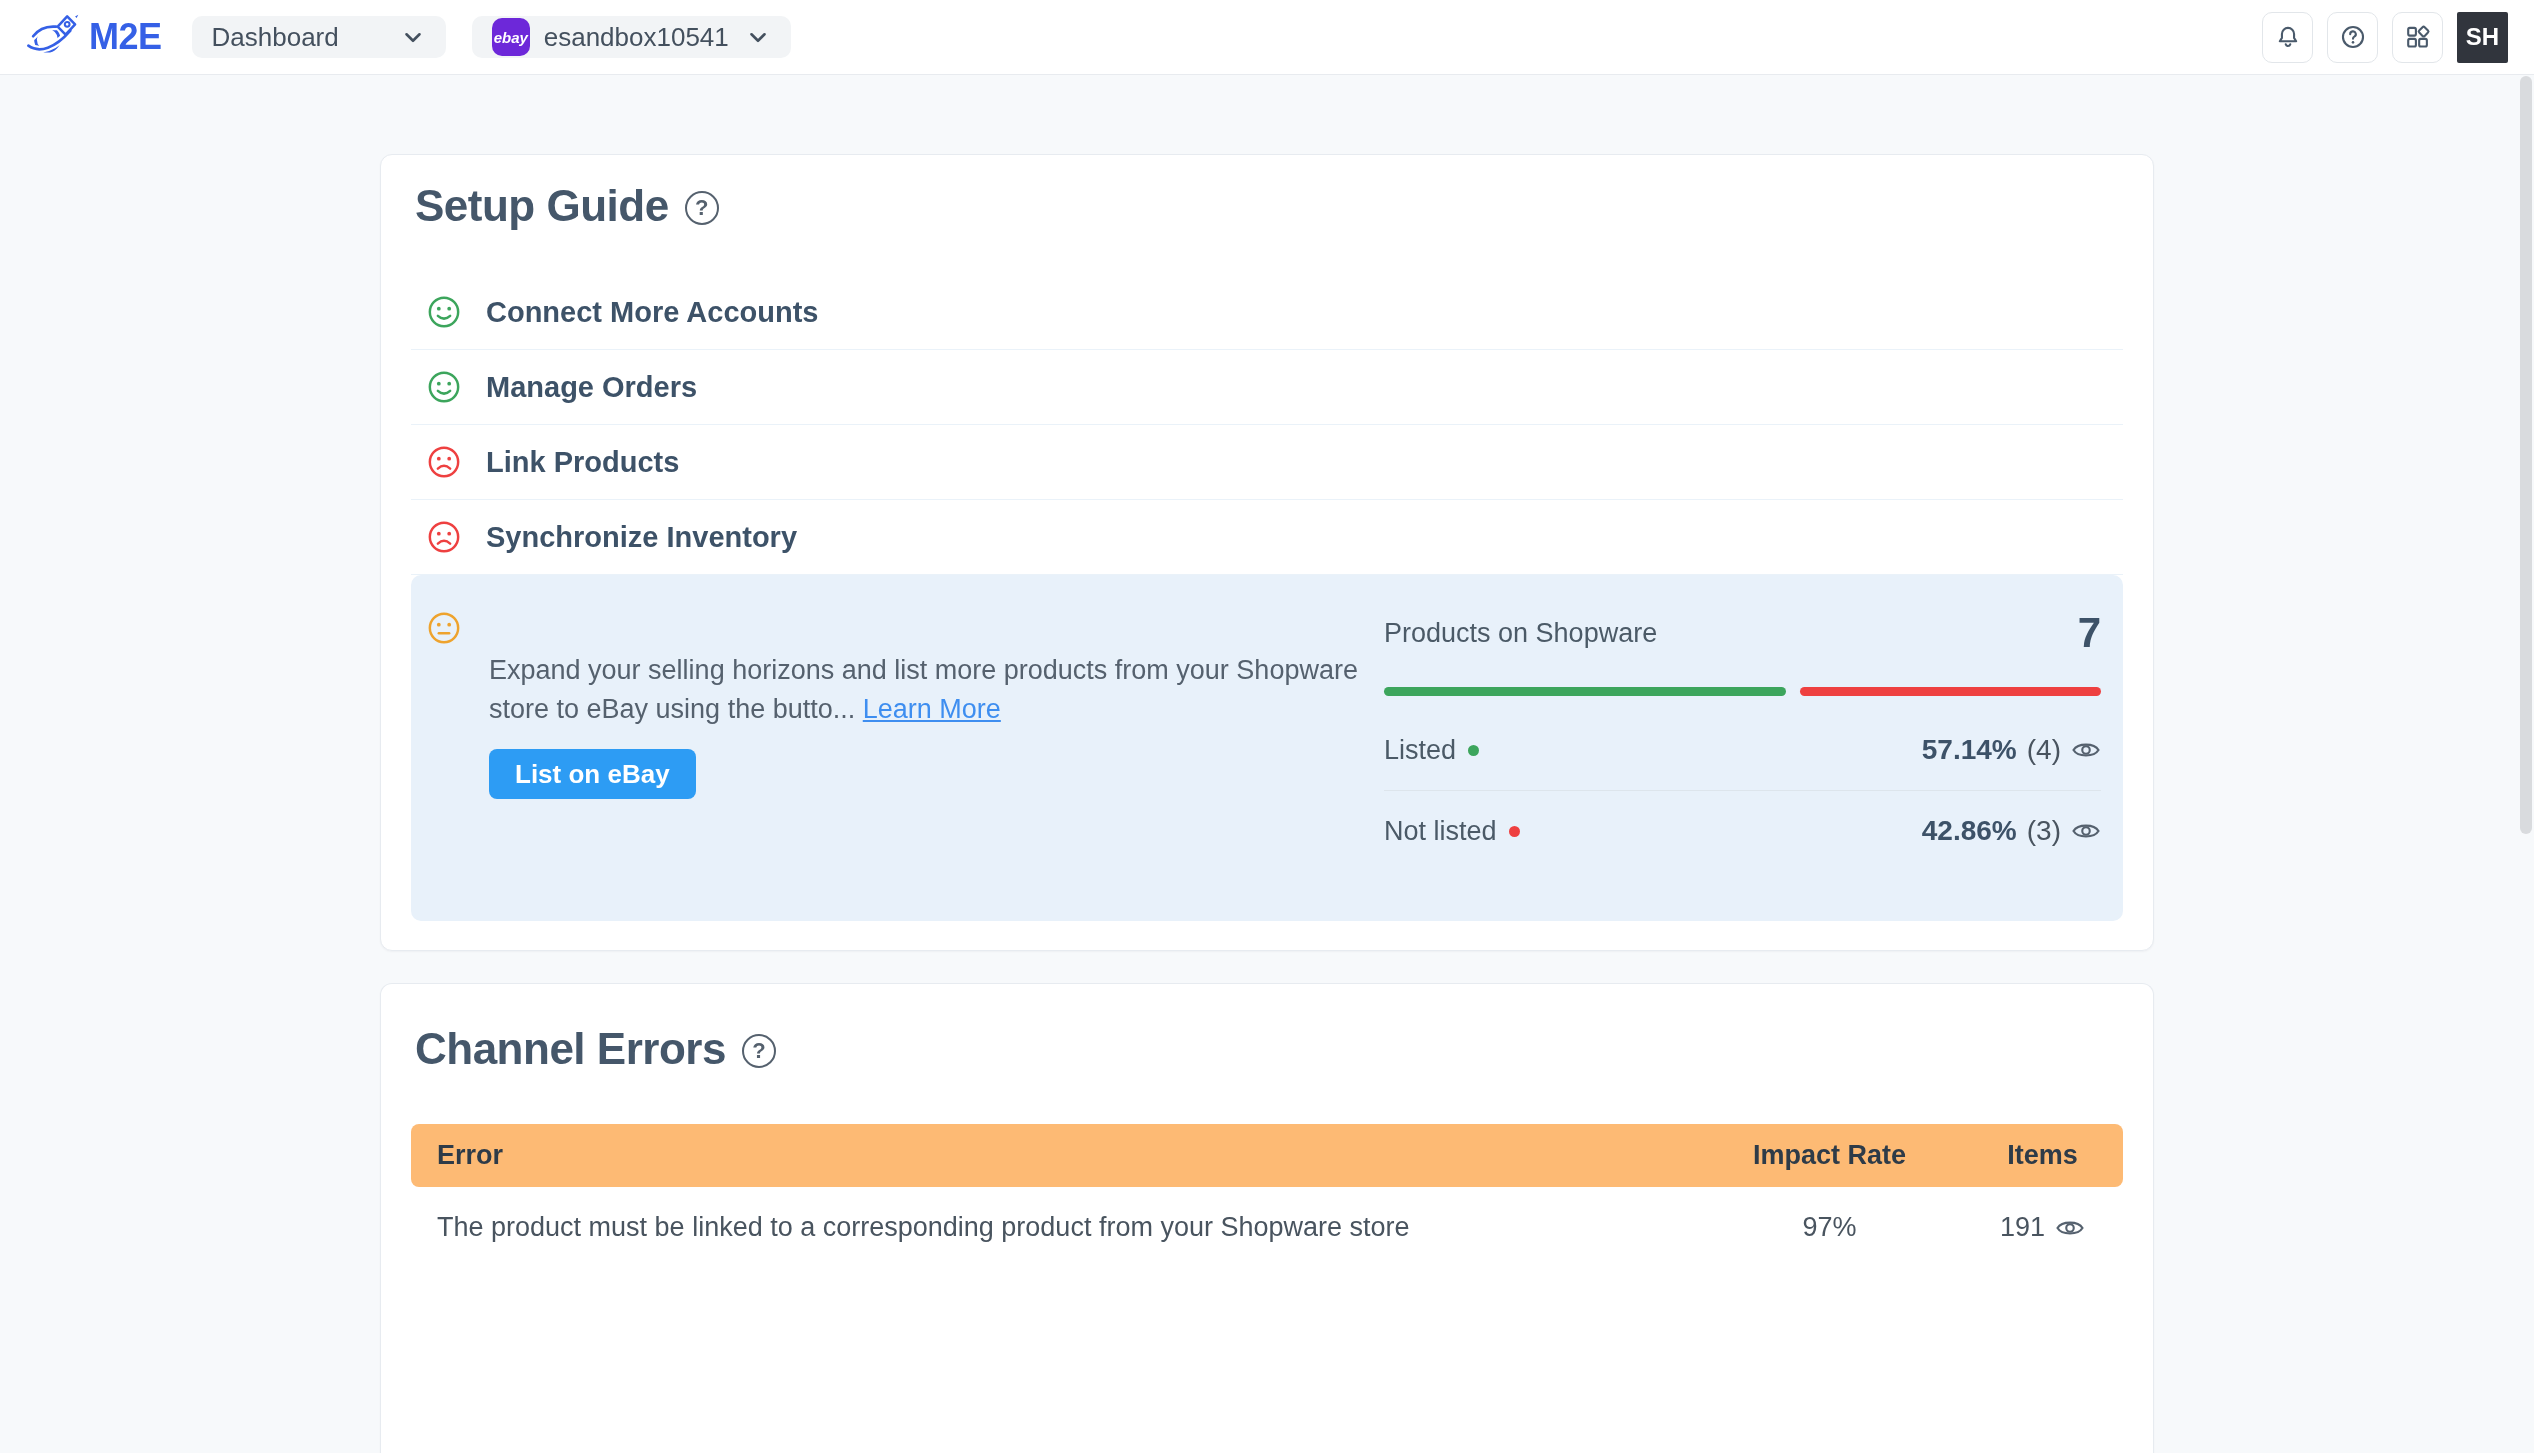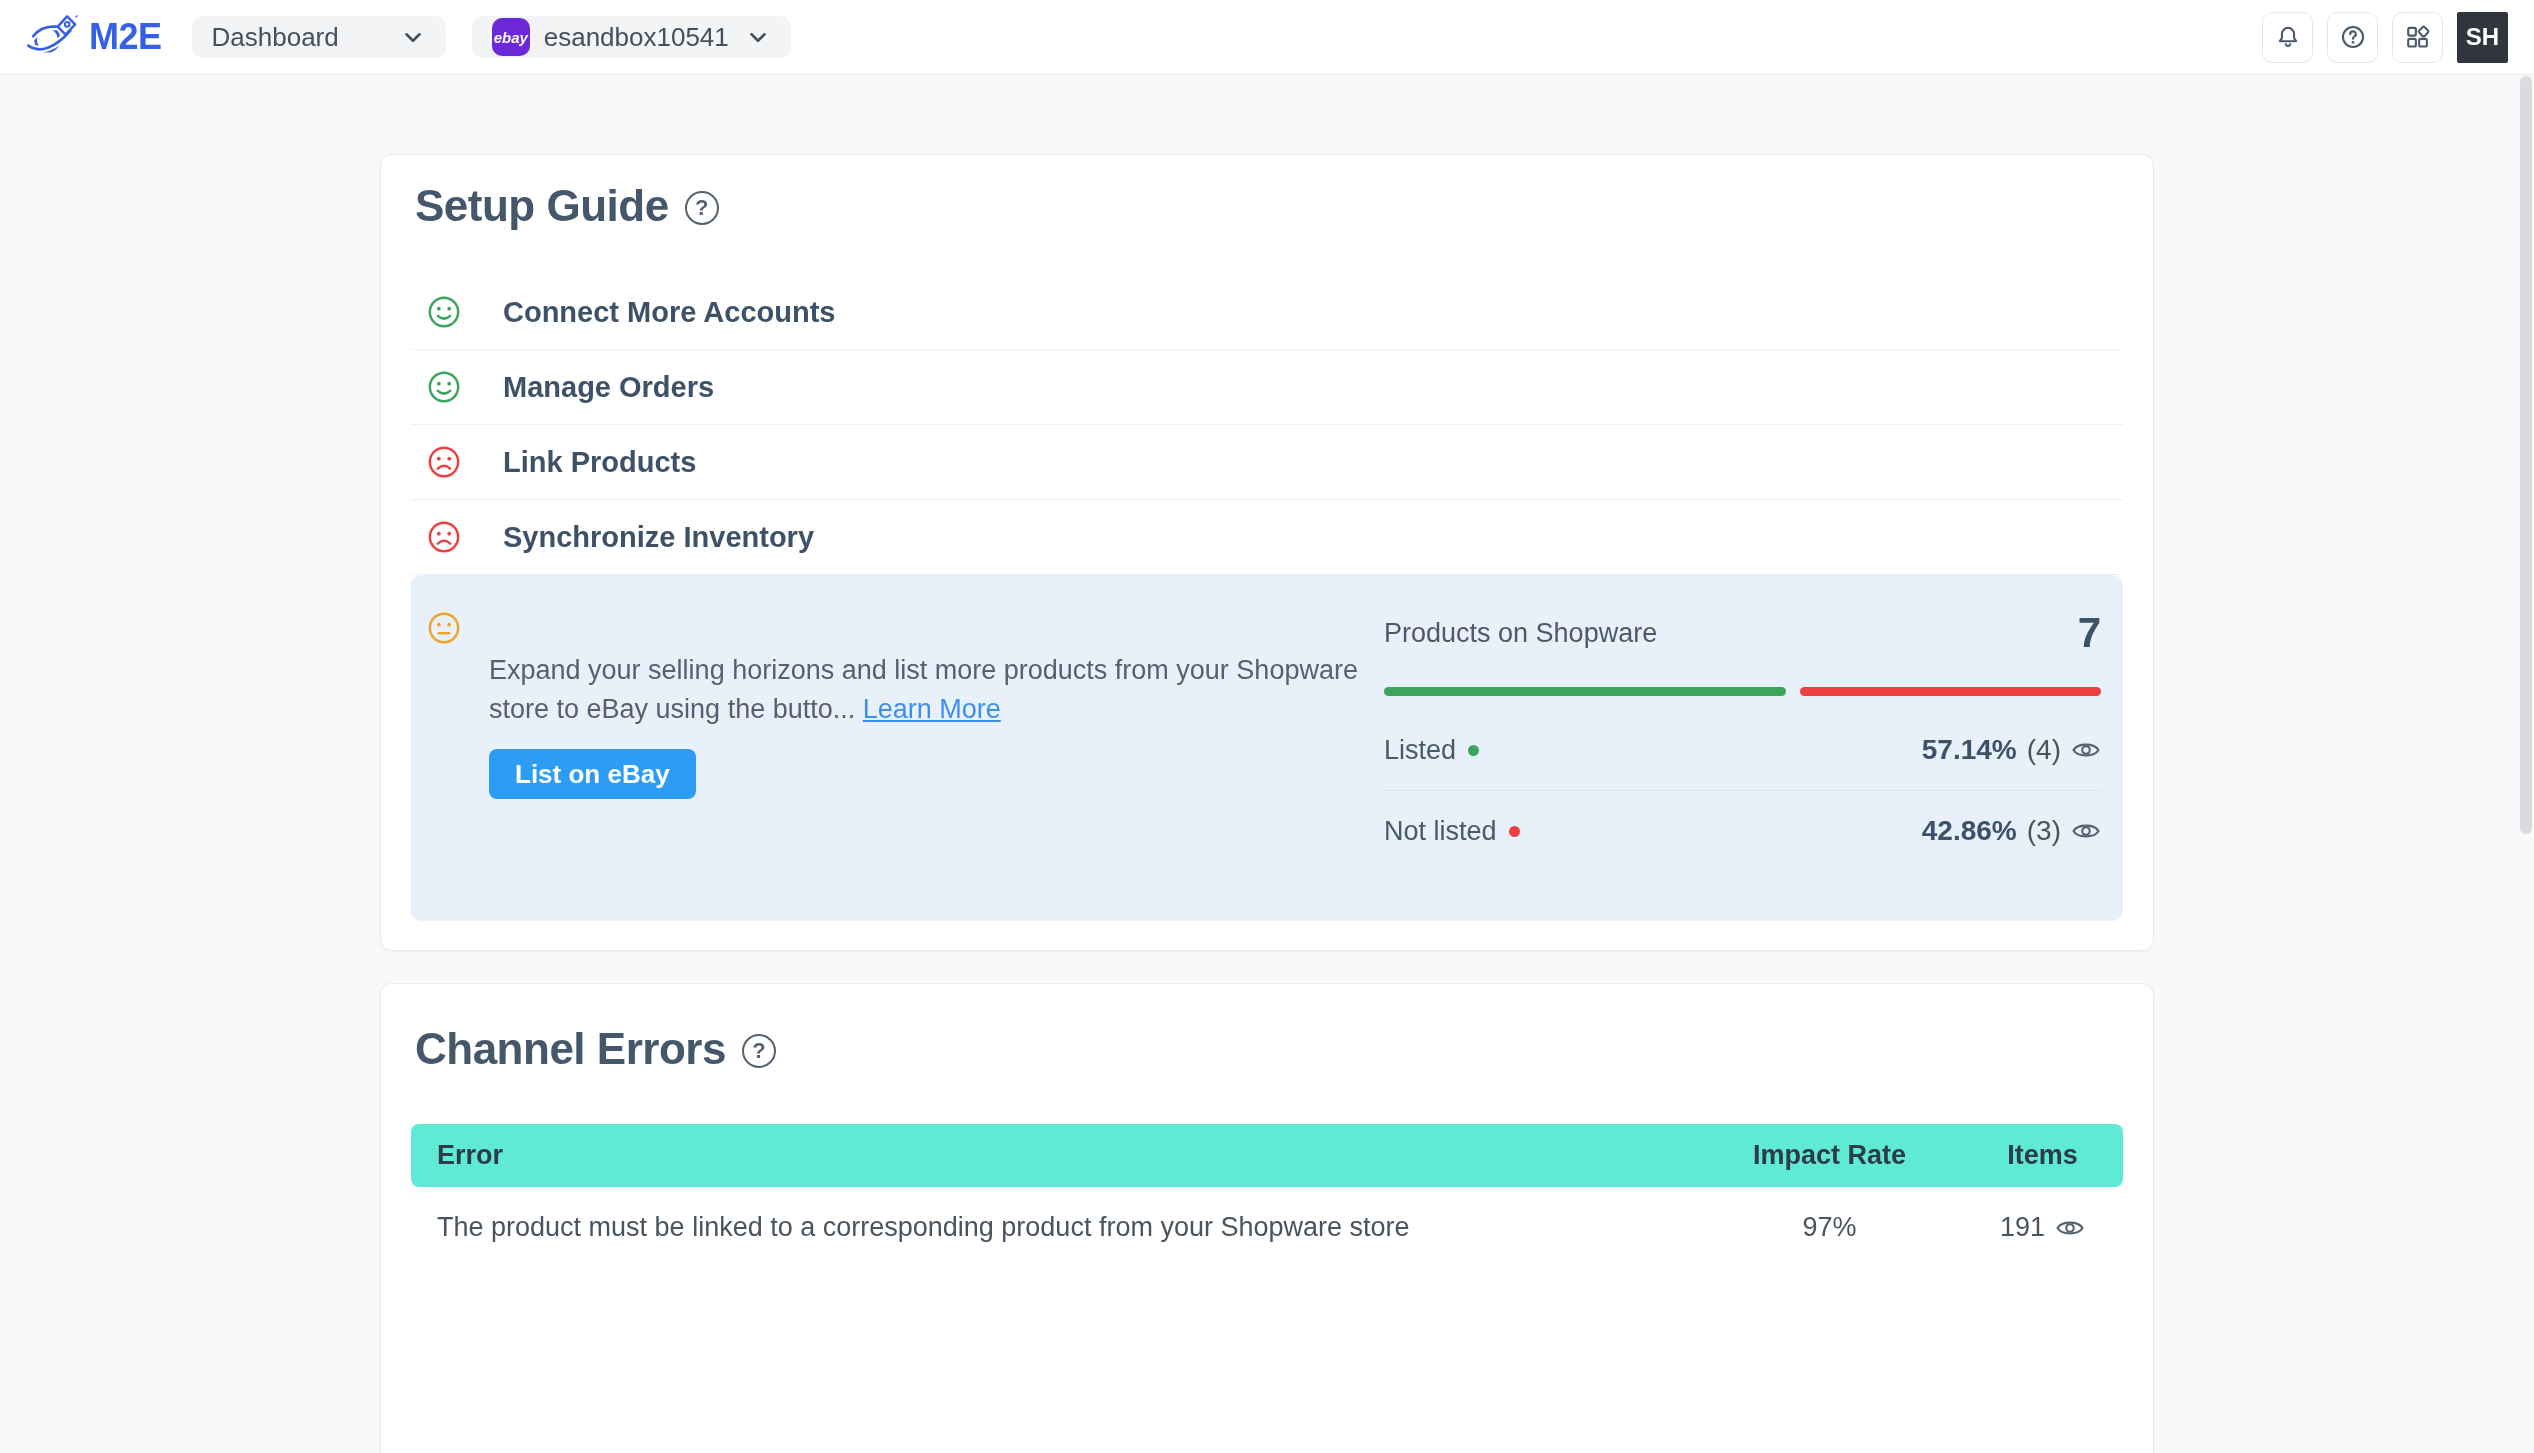--- a/index.html
+++ b/index.html
@@ -52,21 +52,21 @@
   .card-title-row { display:flex; align-items:center; gap:16px; margin:0 0 44px 4px; }
   .card-title { font-size:44px; font-weight:700; color:#45576a; letter-spacing:-0.5px; }
   .qmark {
     width:34px; height:34px; border-radius:50%; border:2.5px solid #55616e;
     color:#55616e; font-size:22px; font-weight:700;
     display:flex; align-items:center; justify-content:center; margin-top:4px;
   }
 
   
   .step-row {
-    display:flex; align-items:center; gap:42px; height:75px;
+    display:flex; align-items:center; gap:25px; height:75px;
     padding:0 16px; border-bottom:1px solid #eaf2f9; cursor:pointer;
   }
   .step-row:last-of-type { border-bottom:none; }
   .step-label { font-size:29px; font-weight:600; color:#3d5268; }
   .face { width:34px; height:34px; flex:0 0 34px; display:flex; }
 
   
   .active-step {
     background:#e8f1fa; border-radius:10px; margin-top:0;
     display:flex; padding:32px 22px 50px 16px;
@@ -104,21 +104,21 @@
                 font-size:28px; color:#3d5268; }
   .stat-value b { font-weight:700; }
   .stat-value .count { font-weight:400; color:#49545f; }
   .eye { display:flex; cursor:pointer; }
 
   
   .card.errors { margin-top:32px; height:529px; border-bottom:none;
                  border-bottom-left-radius:0; border-bottom-right-radius:0; padding-top:40px; }
   .card.errors .card-title-row { margin-bottom:50px; }
   .table-head {
-    display:flex; align-items:center; height:63px; background:#5eead4;
+    display:flex; align-items:center; height:63px; background:#fdba74;
     border-radius:8px; padding:0 26px; font-size:27px; font-weight:700; color:#2e3b48;
   }
   .table-row {
     display:flex; align-items:center; height:81px; padding:0 26px;
     font-size:27px; color:#49545f;
   }
   .col-error { flex:1; text-align:left; }
   .col-impact { width:317px; text-align:center; }
   .col-items { width:109px; text-align:center; }
   .cell-items { display:flex; align-items:center; justify-content:center; gap:10px; }

